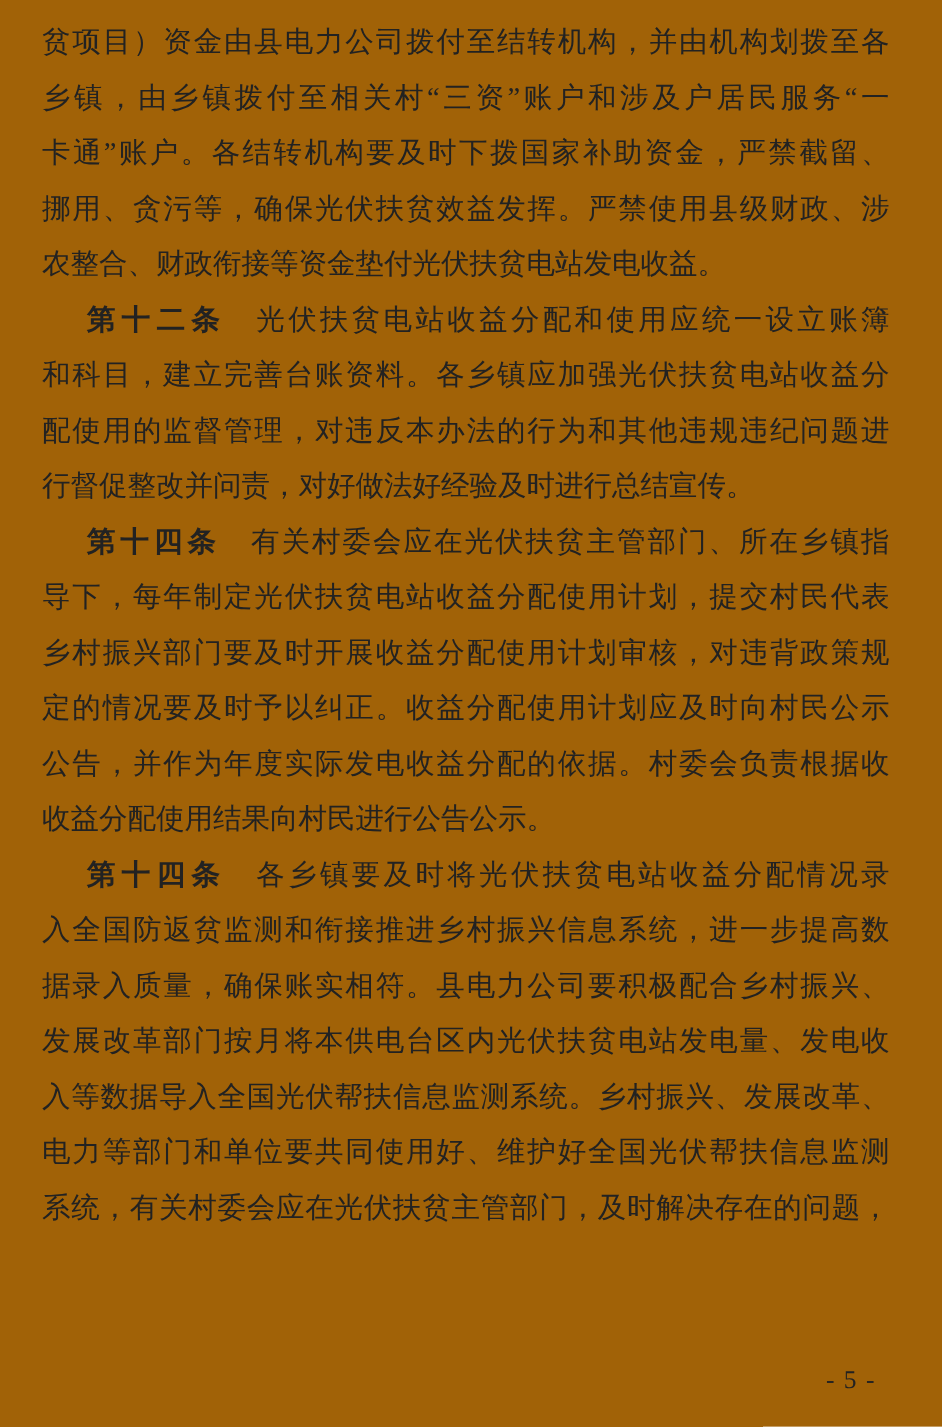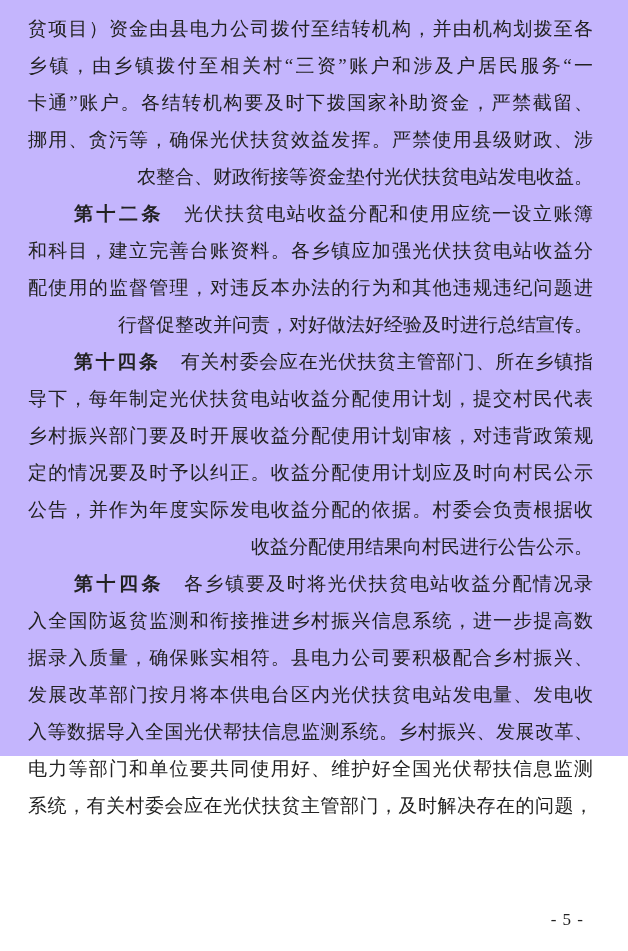--- a/index.html
+++ b/index.html
@@ -11,49 +11,48 @@
     width: 628px;
     height: 951px;
     overflow: hidden;
     font-family: "Liberation Serif", "DejaVu Serif", serif;
     color: #222222;
     position: relative;
   }
   .page {
     position: relative;
     width: 628px;
-    height: 756px;
-    background: #c4b5fd;
+    height: 951px;
+    background: #a16207;
   }
   .text-body {
     position: absolute;
     left: 28px;
     top: 10px;
     width: 565px;
   }
   .line {
     height: 37px;
     line-height: 37px;
     font-size: 19px;
     overflow: hidden;
     white-space: normal;
-    text-align: right;
+    text-align: left;
   }
   .line.full {
     text-align: justify;
     text-align-last: justify;
   }
   .line.indent {
     text-indent: 30px;
   }
   .article-no {
     font-weight: 700;
     margin-right: 20px;
     letter-spacing: 2px;
-    margin-left: 16px;
   }
   .page-number {
     position: absolute;
     right: 44px;
     top: 908px;
     font-size: 17px;
     line-height: 24px;
     color: #222222;
     letter-spacing: 1px;
   }

